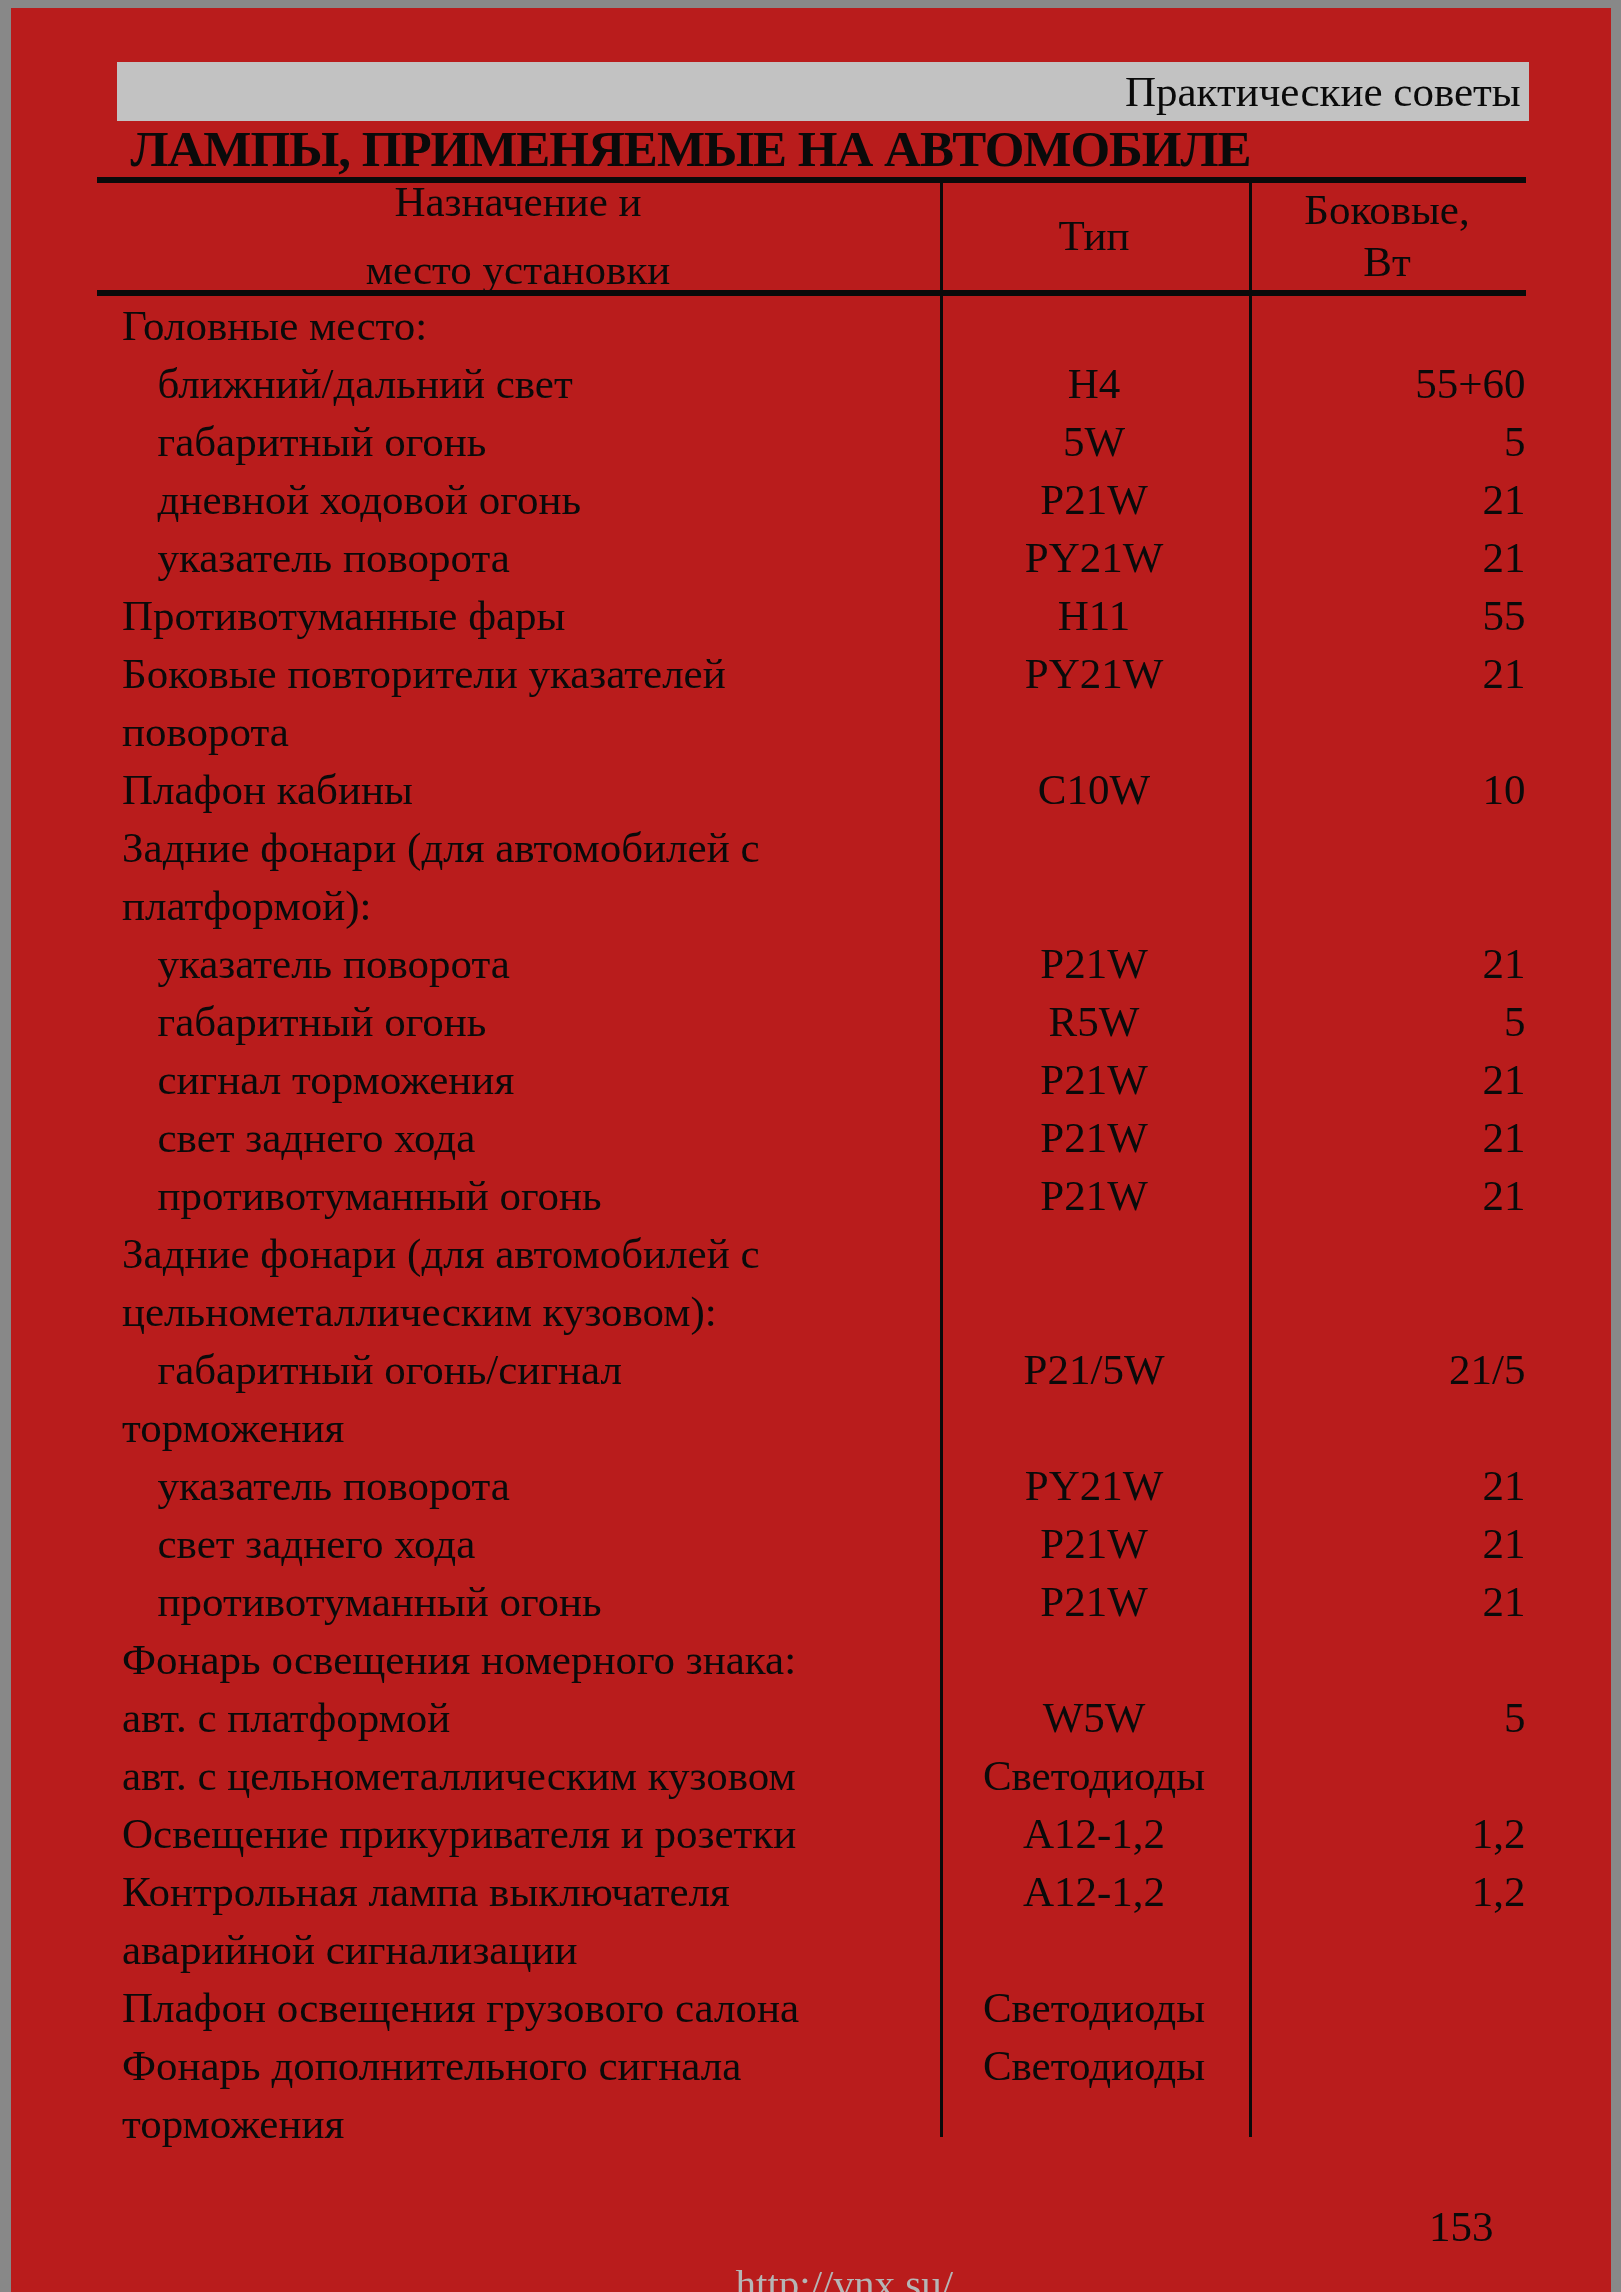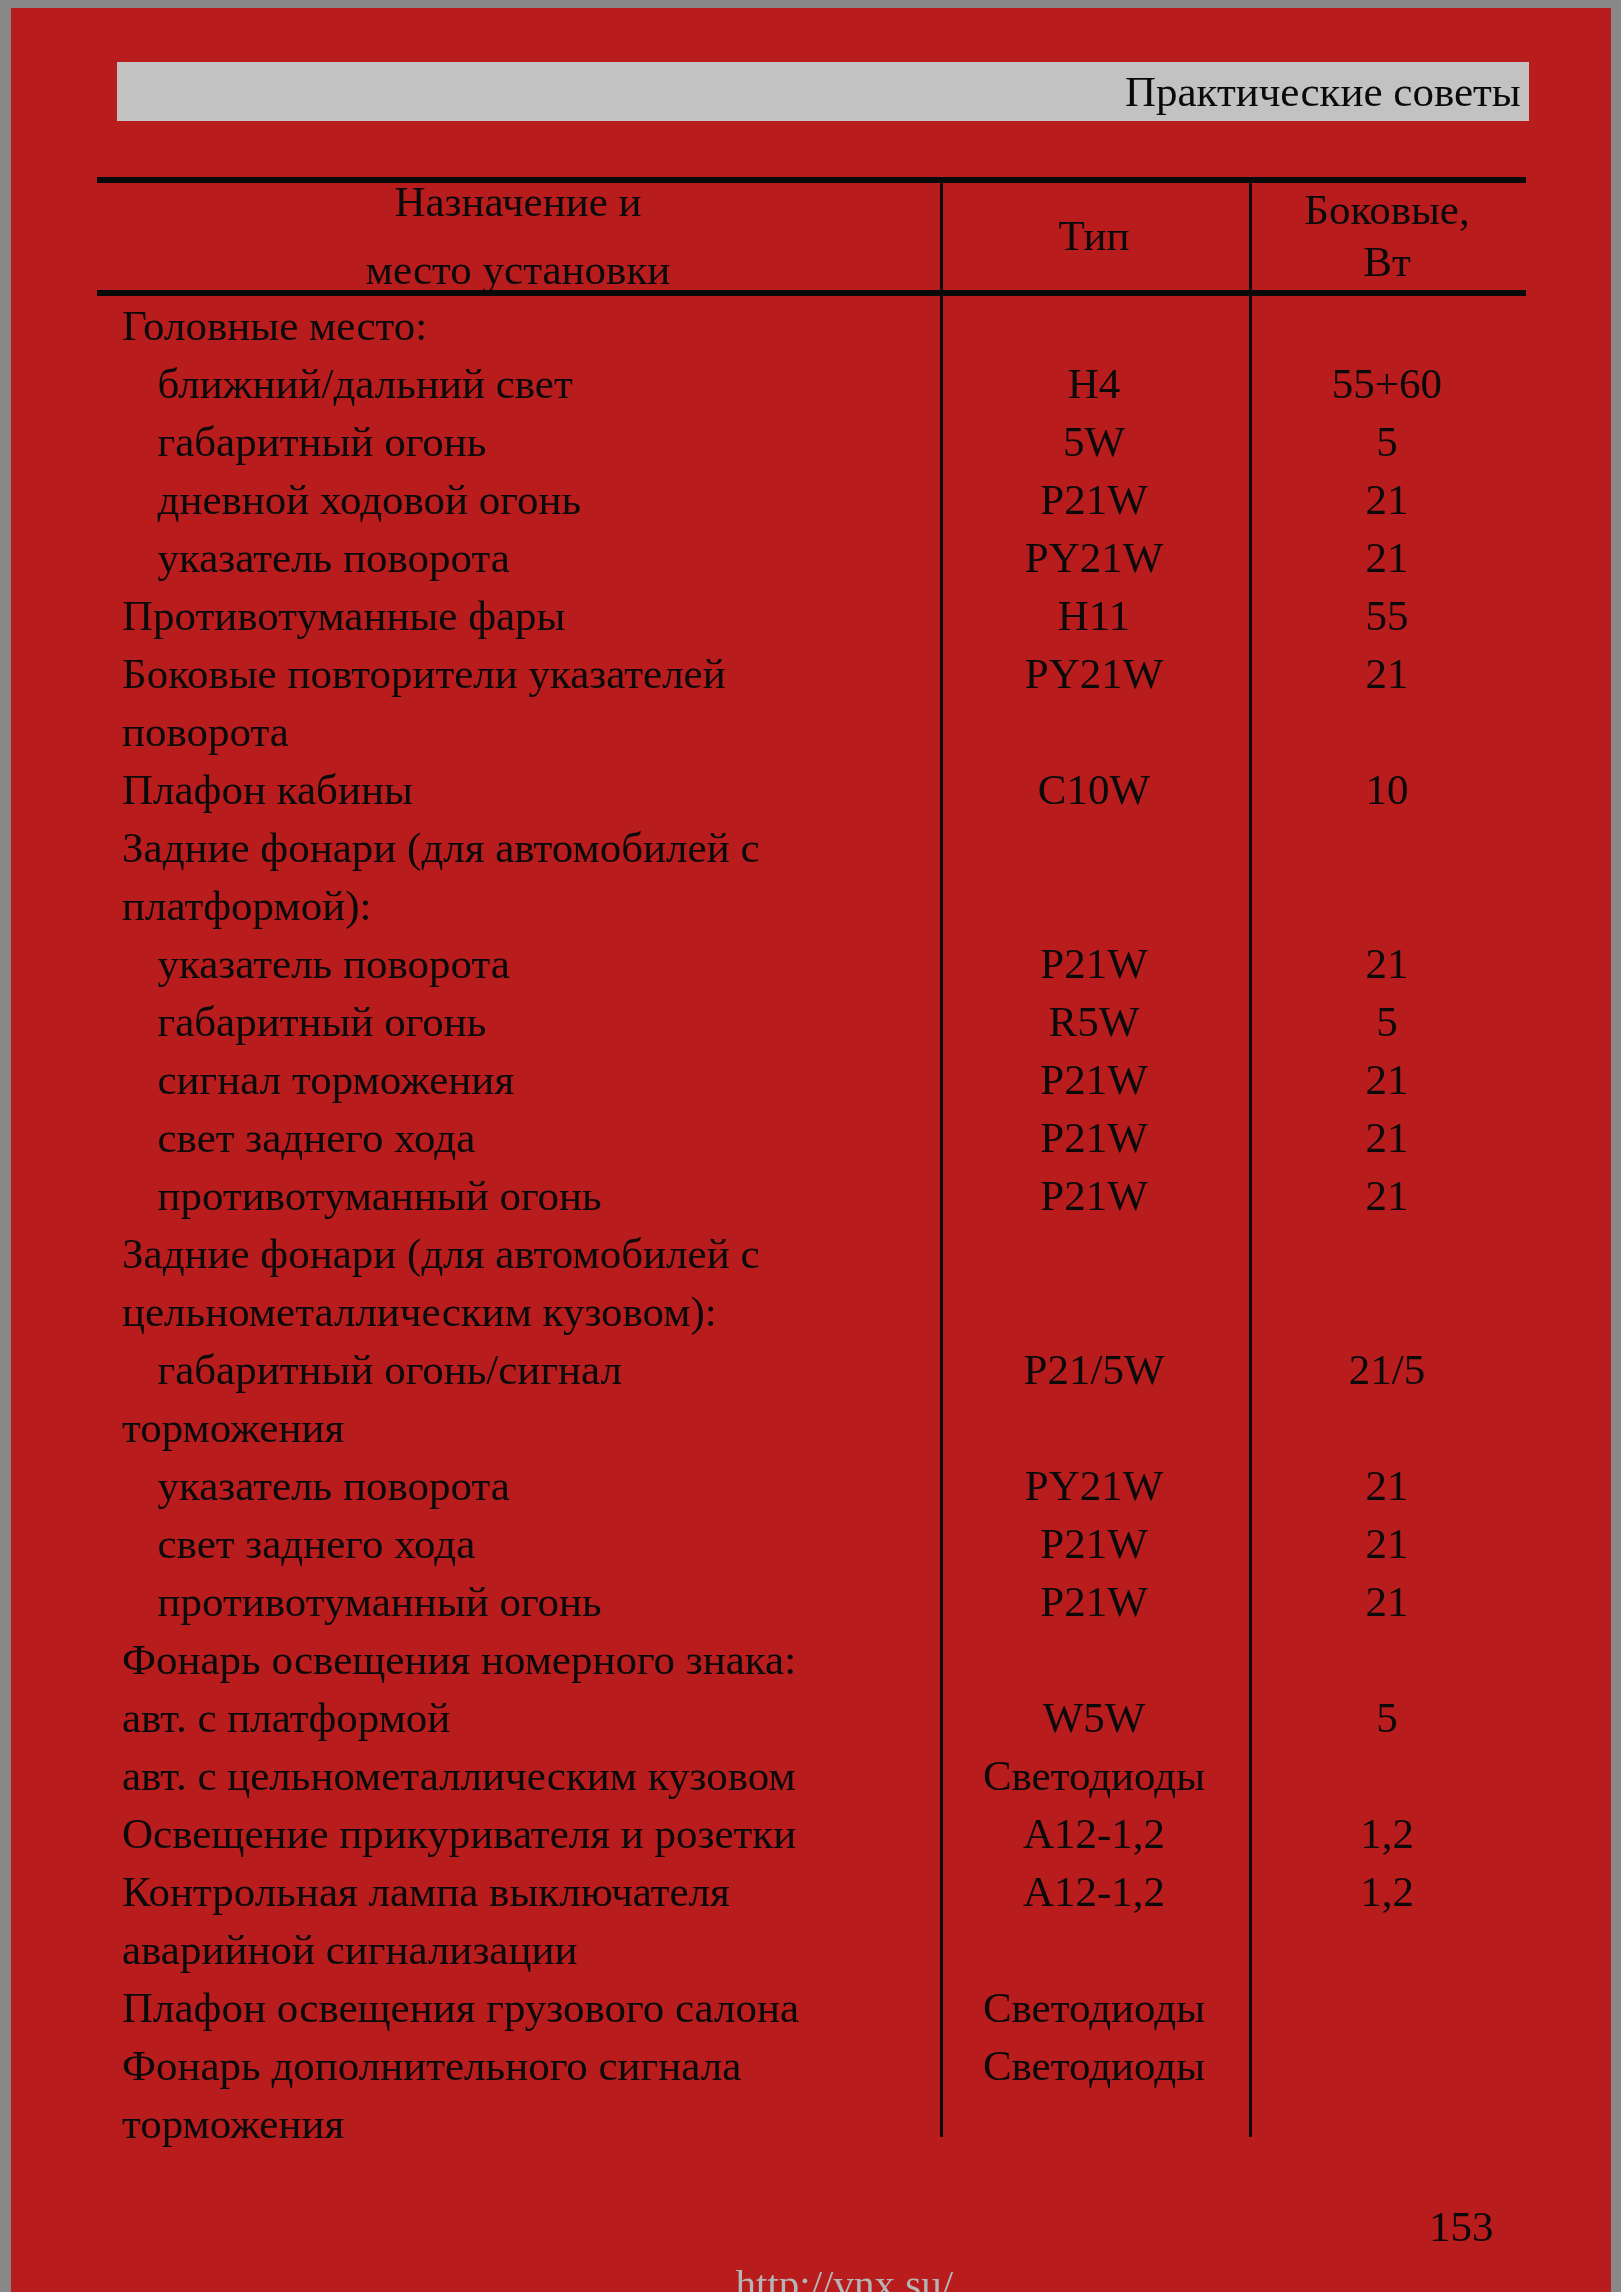--- a/index.html
+++ b/index.html
@@ -30,36 +30,37 @@
   }
   .table-header .hc{display:flex; flex-direction:column; justify-content:center; box-sizing:border-box;}
   .hc1{width:843px;gap:16px;}
   .hc2{width:309px;}
   .hc3{width:277px;}
   .table-body{position:absolute; left:86px; top:288px; width:1429px; font-size:43px;}
   .row{display:flex; height:58px; align-items:center;}
   .row .c1{width:843px; padding-left:25.5px; box-sizing:border-box; white-space:nowrap; overflow:hidden;}
   .row .c1.indent{padding-left:61px;}
   .row .c2{width:309px; text-align:center; white-space:nowrap;}
-  .row .c3{width:277px; text-align:center; white-space:nowrap;}
+  .row .c3{width:277px; text-align:right; white-space:nowrap;}
   .page-number{position:absolute; top:2194px; right:117px; font-size:43px;}
   .watermark{
     position:absolute; left:725px; top:2252px; font-size:41px;
     color:#b5b5b5; text-decoration:underline; white-space:nowrap;
   }
 </style>
 </head>
 <body>
 
 <div class="page">
 
   <div class="header-bar">
     <span>Практические советы</span>
   </div>
 
+  <h1 class="title">ЛАМПЫ, ПРИМЕНЯЕМЫЕ НА АВТОМОБИЛЕ</h1>
 
   <div class="rule rule-top"></div>
 
   <div class="table-header">
     <div class="hc hc1">
       <span>Назначение и</span>
       <span>место установки</span>
     </div>
     <div class="hc hc2">
       <span>Тип</span>

